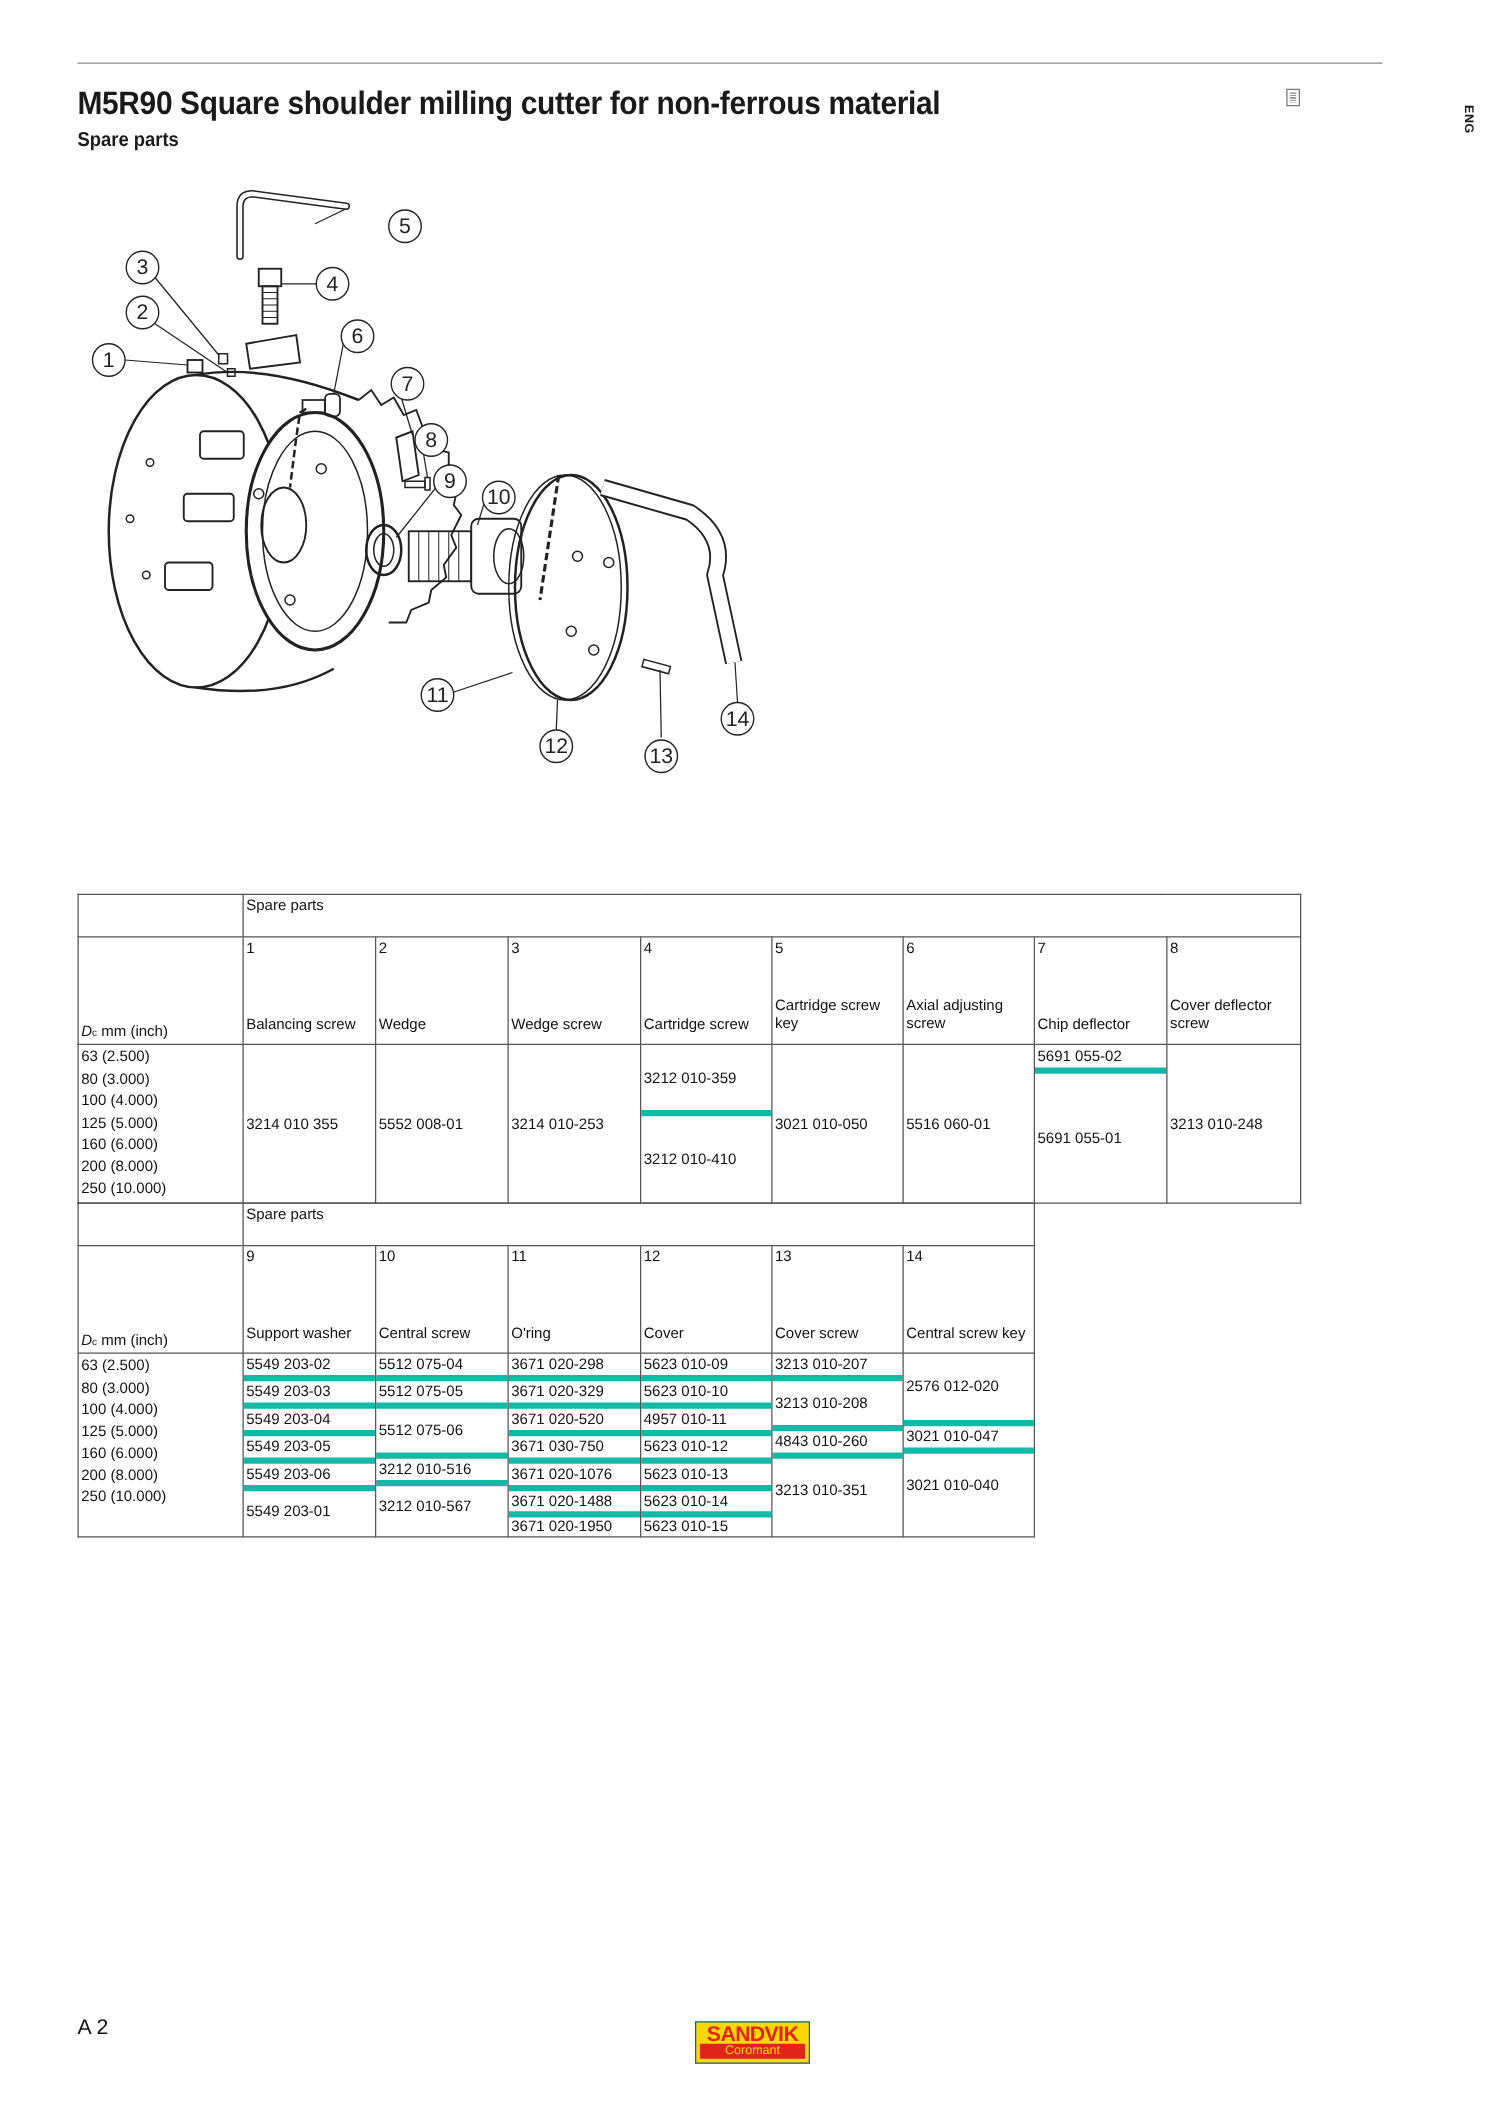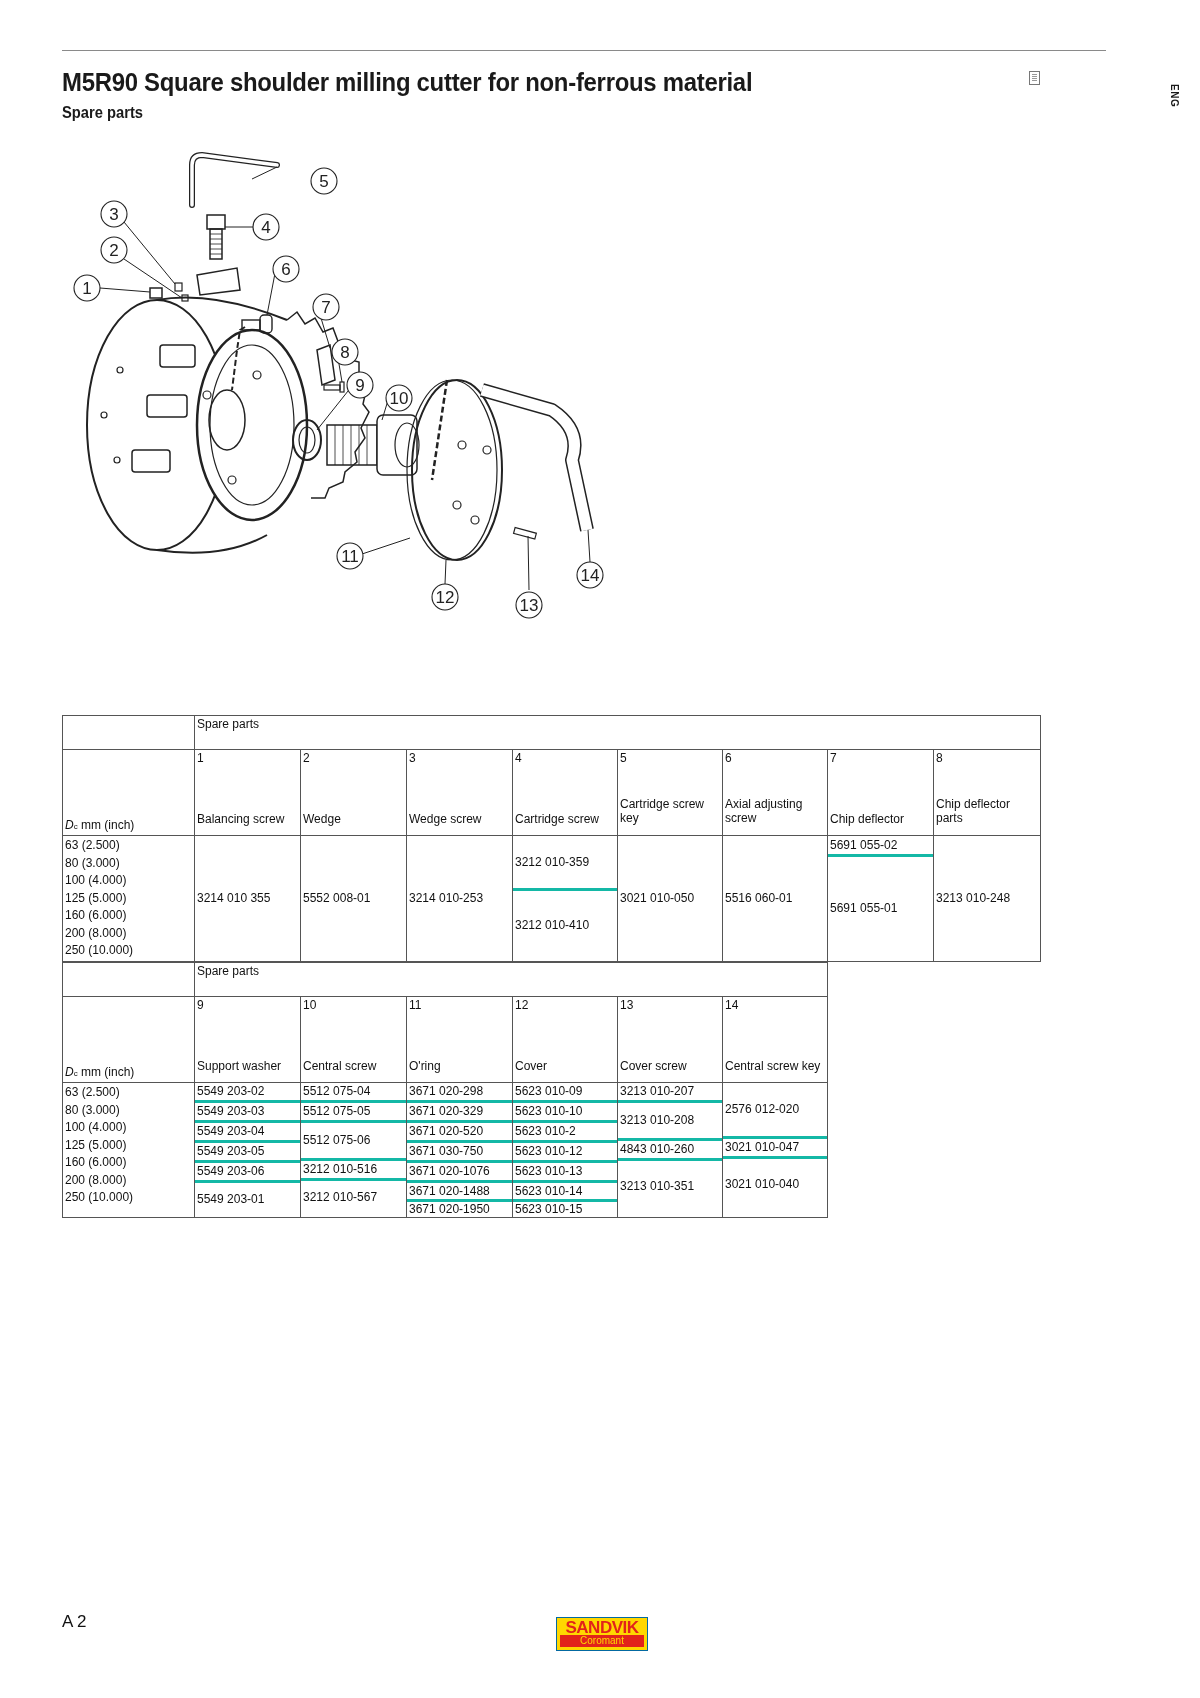--- a/index.html
+++ b/index.html
@@ -15,21 +15,21 @@
   .callout text { font-family:"Liberation Sans", sans-serif; font-size:17px; fill:#222; text-anchor:middle; dominant-baseline:central; }
 
   table.parts { position:absolute; border-collapse:collapse; font-size:12px; color:#111; table-layout:fixed; }
   table.parts td { border:1px solid #555; padding:1px 2px; vertical-align:top; line-height:15px; }
   table.parts td.bottom { vertical-align:bottom; }
   table.parts td.mid { vertical-align:middle; }
   .hdr-num { display:block; height:46px; }
   .dc-list div { height:17.5px; line-height:17.5px; }
   .sub { font-size:8px; vertical-align:baseline; }
   .italic { font-style:italic; }
-  .split { border-top:3px solid #14b8a6; }
+  .split { border-top:5px solid #14b8a6; }
 
   .page-num { position:absolute; left:62px; top:1612px; font-size:17px; color:#111; }
   .logo { position:absolute; left:556px; top:1617px; width:92px; height:34px; background:#ffd700; border:1px solid #0369a1; box-sizing:border-box; }
   .logo .brand { position:absolute; left:0; top:0; width:100%; text-align:center; font-size:17px; font-weight:bold; color:#e2231a; line-height:19px; letter-spacing:-0.5px; }
   .logo .sub-brand { position:absolute; left:3px; right:3px; bottom:3px; height:12px; background:#e2231a; color:#ffd700; font-size:10px; line-height:12px; text-align:center; }
 </style>
 </head>
 <body>
 
 <div class="top-rule"></div>
@@ -222,21 +222,21 @@
     <td>
           <span class="hdr-num">6</span>
           <span style="display:block;line-height:14px">Axial adjusting screw</span>
         </td>
     <td>
           <span class="hdr-num">7</span>
           <span style="display:block;padding-top:15px">Chip deflector</span>
         </td>
     <td>
           <span class="hdr-num">8</span>
-          <span style="display:block;line-height:14px">Chip deflector parts</span>
+          <span style="display:block;line-height:14px">Cover deflector screw</span>
         </td>
   </tr>
   <tr style="height:122px">
     <td class="dc-list">
       <div>63 (2.500)</div>
           <div>80 (3.000)</div>
           <div>100 (4.000)</div>
       <div>125 (5.000)</div>
           <div>160 (6.000)</div>
           <div>200 (8.000)</div>
@@ -332,21 +332,21 @@
       <div class="split" style="height:17px;line-height:17px;padding-left:2px">3671 020-329</div>
       <div class="split" style="height:17px;line-height:17px;padding-left:2px">3671 020-520</div>
       <div class="split" style="height:17px;line-height:17px;padding-left:2px">3671 030-750</div>
       <div class="split" style="height:17px;line-height:17px;padding-left:2px">3671 020-1076</div>
       <div class="split" style="height:16px;line-height:16px;padding-left:2px">3671 020-1488</div>
       <div class="split" style="height:15px;line-height:15px;padding-left:2px">3671 020-1950</div>
     </td>
     <td style="padding:0">
       <div style="height:17px;line-height:17px;padding-left:2px">5623 010-09</div>
       <div class="split" style="height:17px;line-height:17px;padding-left:2px">5623 010-10</div>
-      <div class="split" style="height:17px;line-height:17px;padding-left:2px">5623 010-2</div>
+      <div class="split" style="height:17px;line-height:17px;padding-left:2px">4957 010-11</div>
       <div class="split" style="height:17px;line-height:17px;padding-left:2px">5623 010-12</div>
       <div class="split" style="height:17px;line-height:17px;padding-left:2px">5623 010-13</div>
       <div class="split" style="height:16px;line-height:16px;padding-left:2px">5623 010-14</div>
       <div class="split" style="height:15px;line-height:15px;padding-left:2px">5623 010-15</div>
     </td>
     <td style="padding:0">
       <div style="height:17px;line-height:17px;padding-left:2px">3213 010-207</div>
       <div class="split" style="height:35px;line-height:35px;padding-left:2px">3213 010-208</div>
       <div class="split" style="height:17px;line-height:17px;padding-left:2px">4843 010-260</div>
       <div class="split" style="height:50px;line-height:50px;padding-left:2px">3213 010-351</div>

